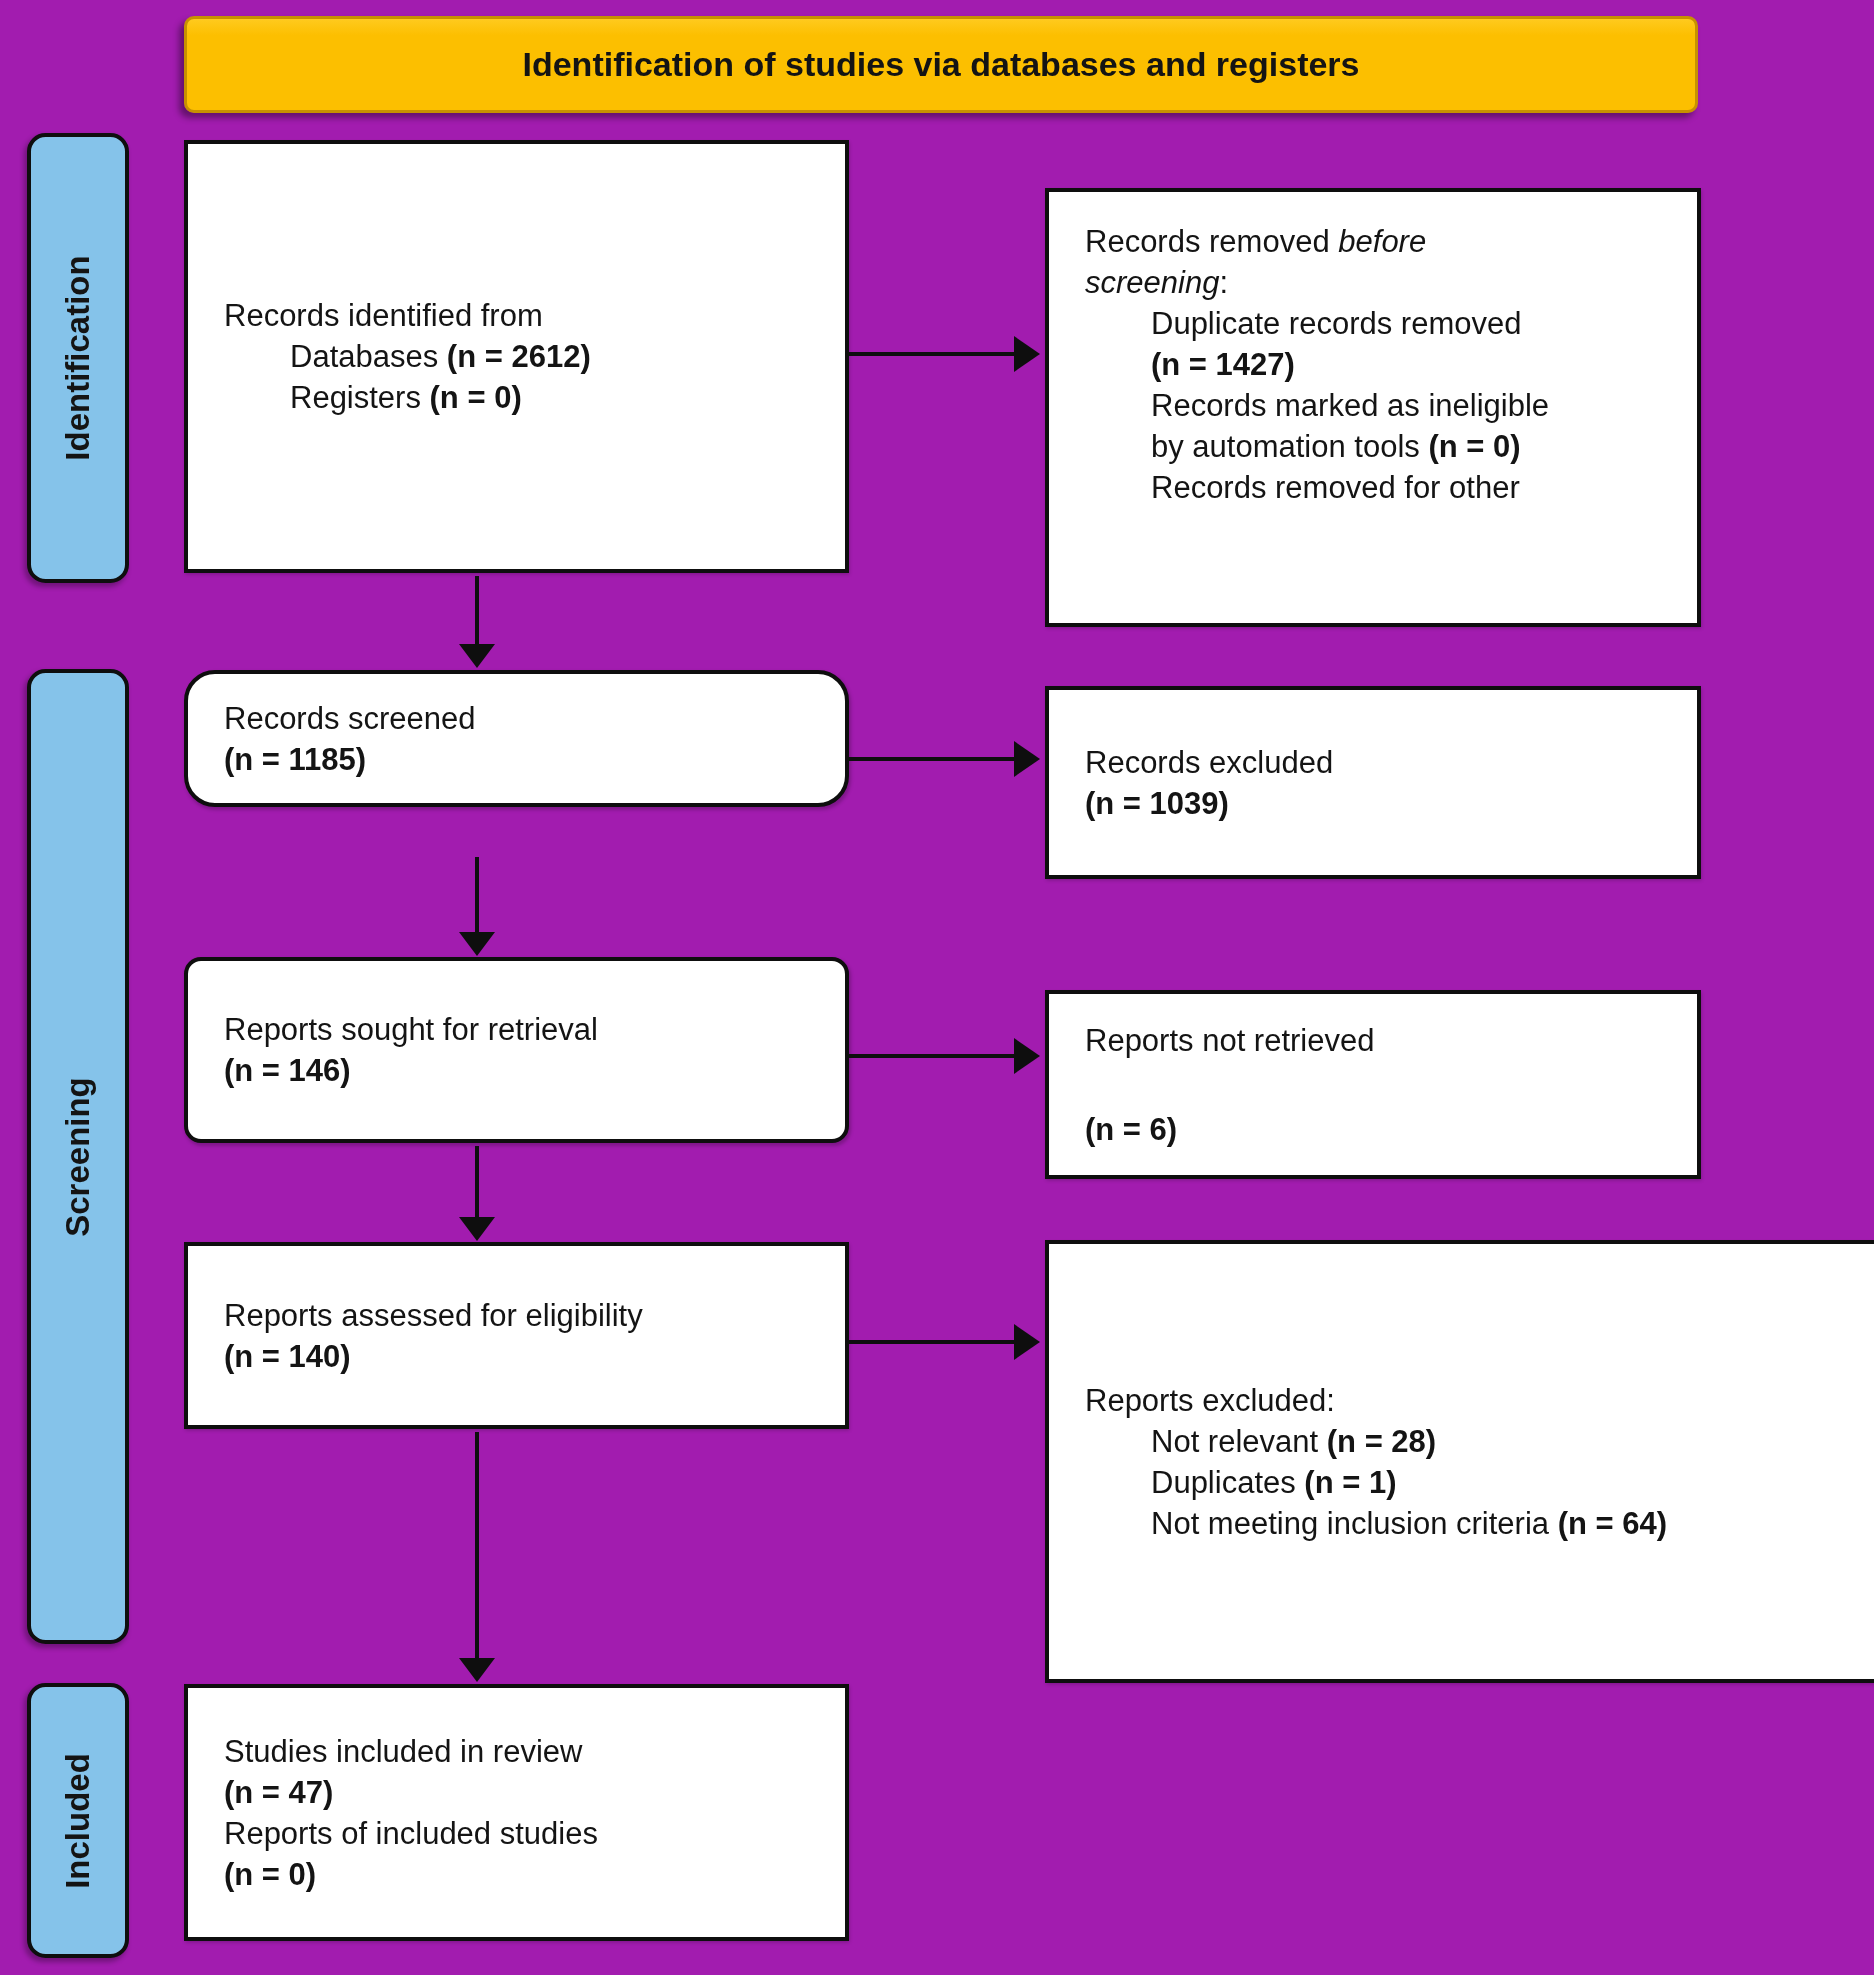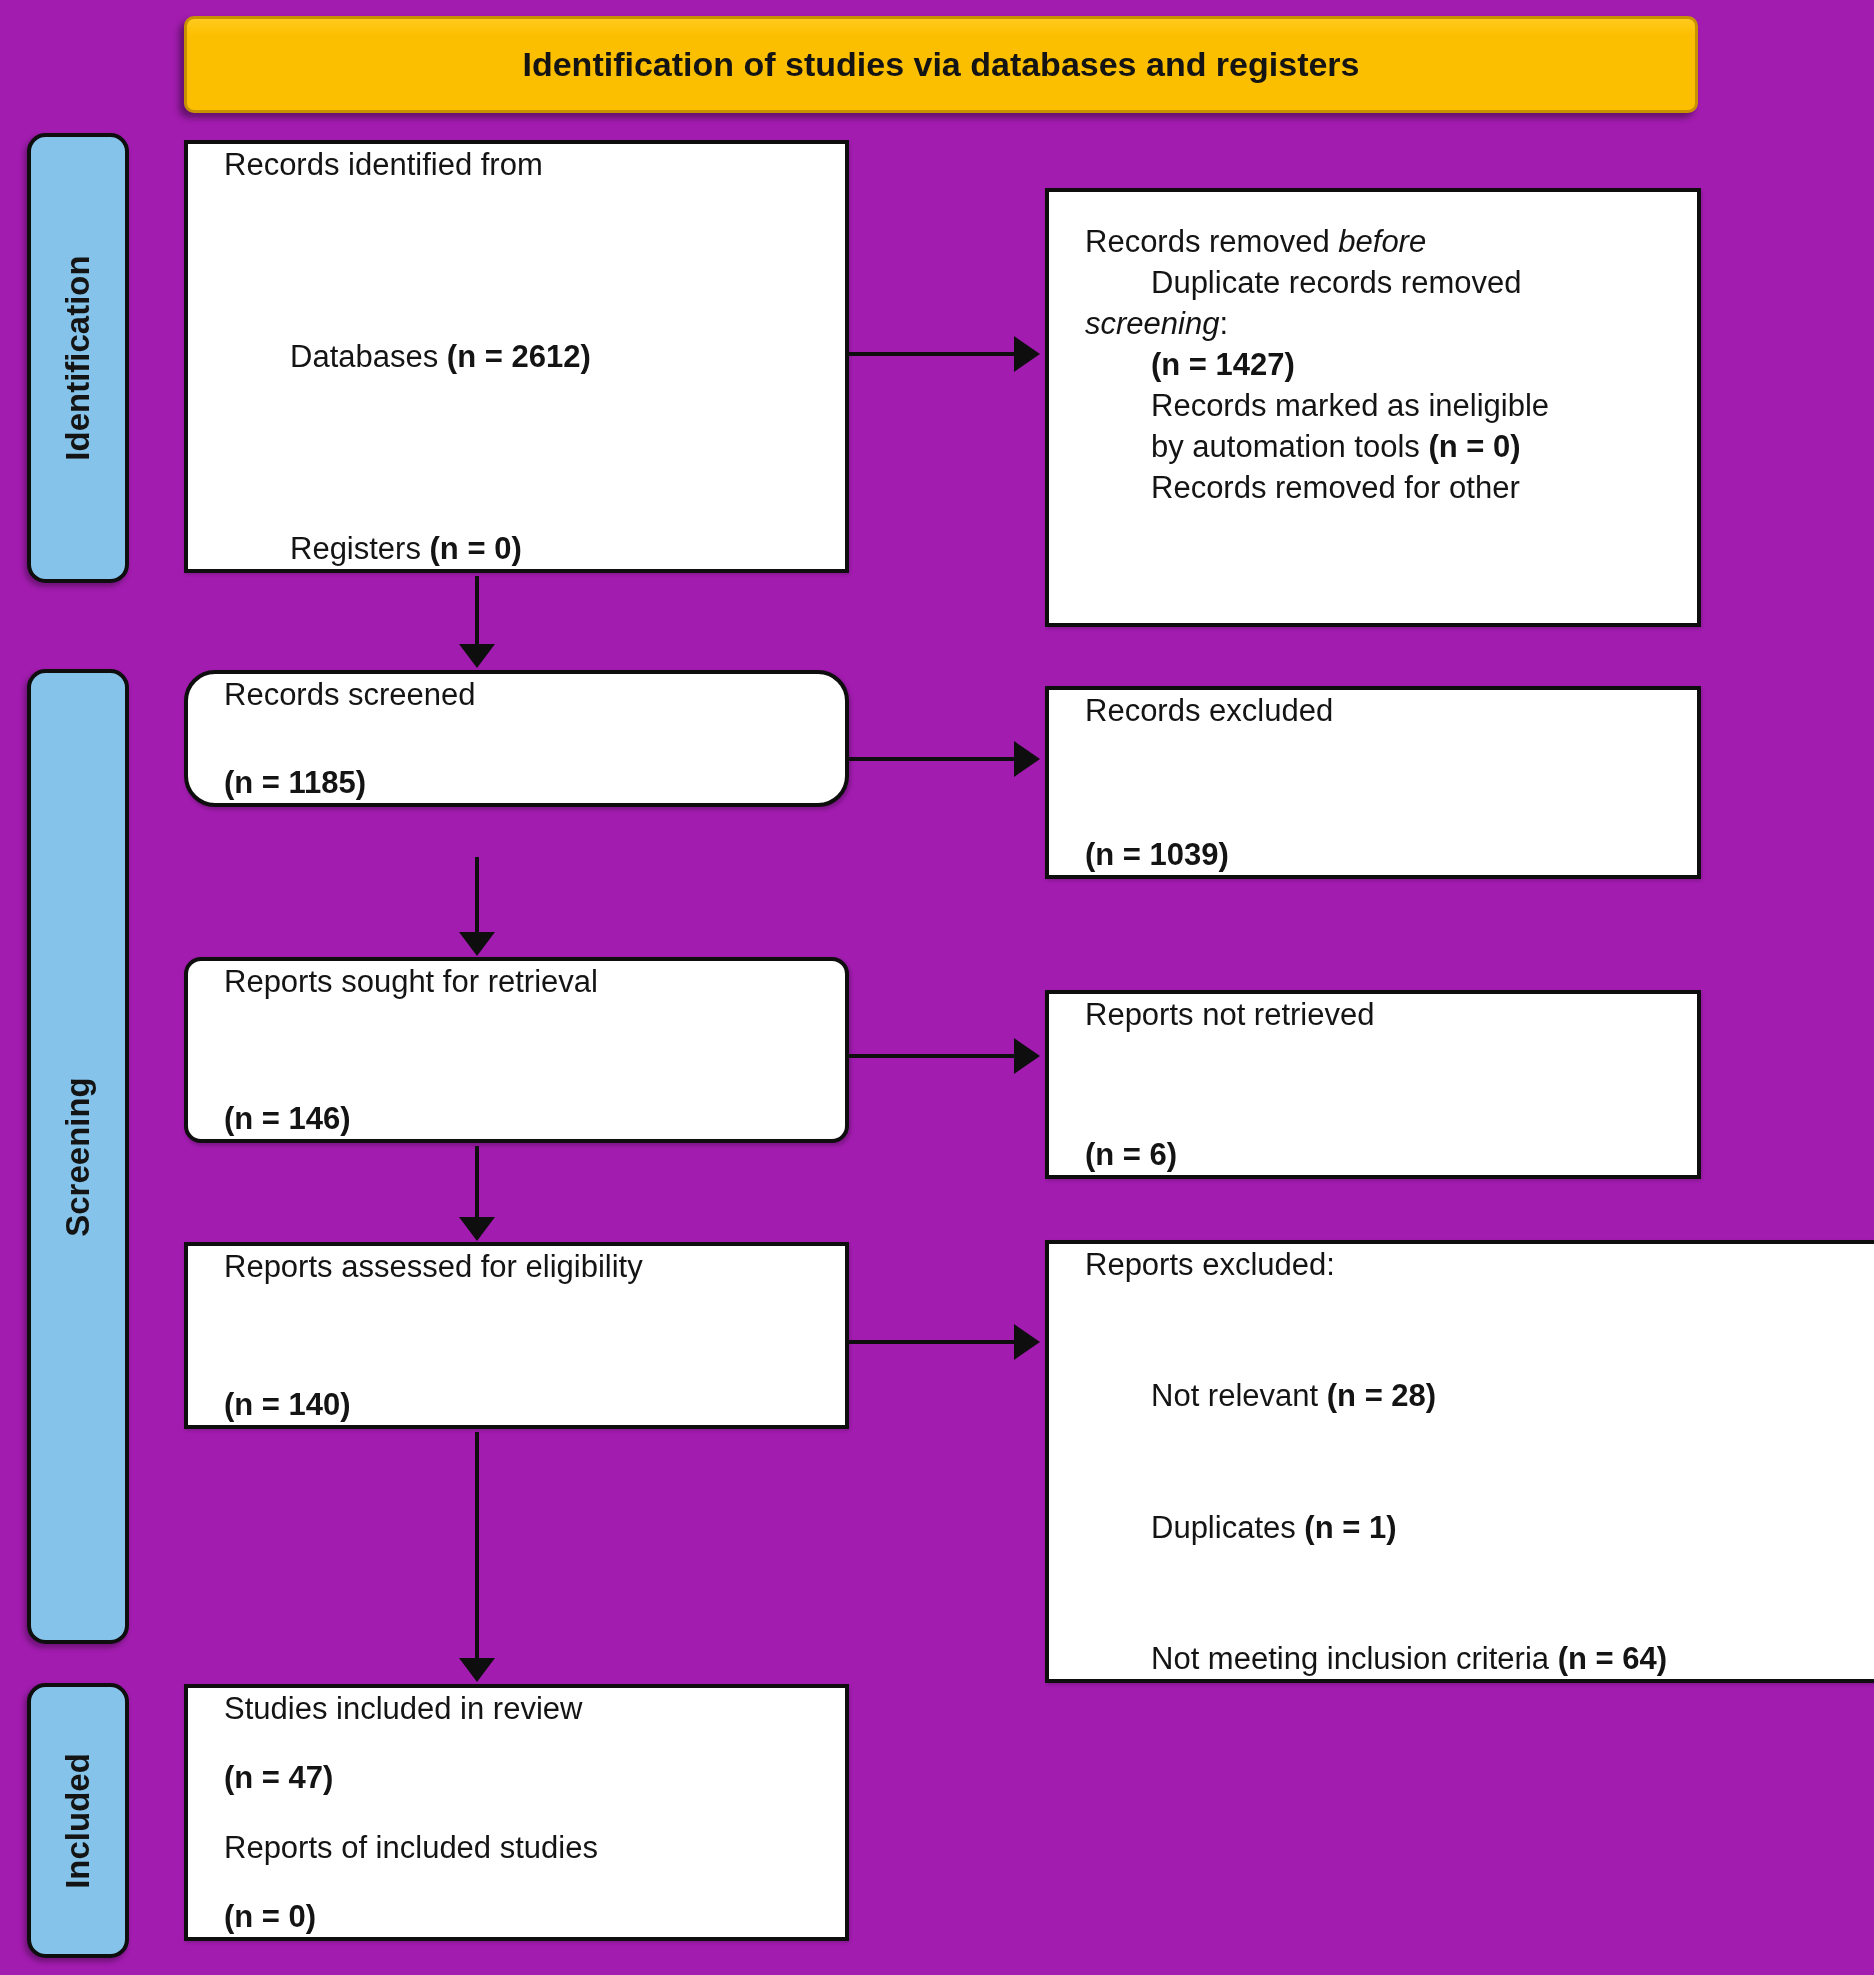--- a/index.html
+++ b/index.html
@@ -47,21 +47,21 @@
   .stage-identification{top:133px;height:442px;}
   .stage-screening{top:669px;height:967px;}
   .stage-included{top:1683px;height:267px;}
   
   .fbox{
     position:absolute;
     background:#ffffff;
     border:4.3px solid #0e0e0e;
     box-shadow:1.4px 2.1px 3.6px rgba(0,0,0,0.22);
     box-sizing:border-box;
-    display:flex; flex-direction:column; justify-content:space-between;
+    display:flex; flex-direction:column; justify-content:center;
     padding-left:36px; padding-right:14.3px;
     font-size:31px; line-height:41px;
   }
   .fbox.top-align{justify-content:flex-start; padding-top:29px;}
   .tline{white-space:nowrap;}
   .tline.ind{padding-left:66px;}
   .bold{font-weight:bold;}
   .ital{font-style:italic;}
 
   .box-records-identified{left:184px; top:140px;  width:665px;  height:433px;}
@@ -116,22 +116,22 @@
     <span>Included</span>
   </div>
 
   <div class="fbox box-records-identified">
       <div class="tline"><span>Records identified from</span></div>
       <div class="tline ind"><span>Databases </span><span class="bold">(n = 2612)</span></div>
       <div class="tline ind"><span>Registers </span><span class="bold">(n = 0)</span></div>
     </div>
   <div class="fbox box-records-removed top-align">
       <div class="tline"><span>Records removed </span><span class="ital">before</span></div>
+      <div class="tline"><span class="ital">screening</span><span>:</span></div>
       <div class="tline ind"><span>Duplicate records removed</span></div>
-      <div class="tline"><span class="ital">screening</span><span>:</span></div>
       <div class="tline ind"><span class="bold">(n = 1427)</span></div>
       <div class="tline ind"><span>Records marked as ineligible</span></div>
       <div class="tline ind"><span>by automation tools </span><span class="bold">(n = 0)</span></div>
       <div class="tline ind"><span>Records removed for other</span></div>
     </div>
   <div class="fbox box-records-screened">
       <div class="tline"><span>Records screened</span></div>
       <div class="tline"><span class="bold">(n = 1185)</span></div>
     </div>
   <div class="fbox box-records-excluded">

